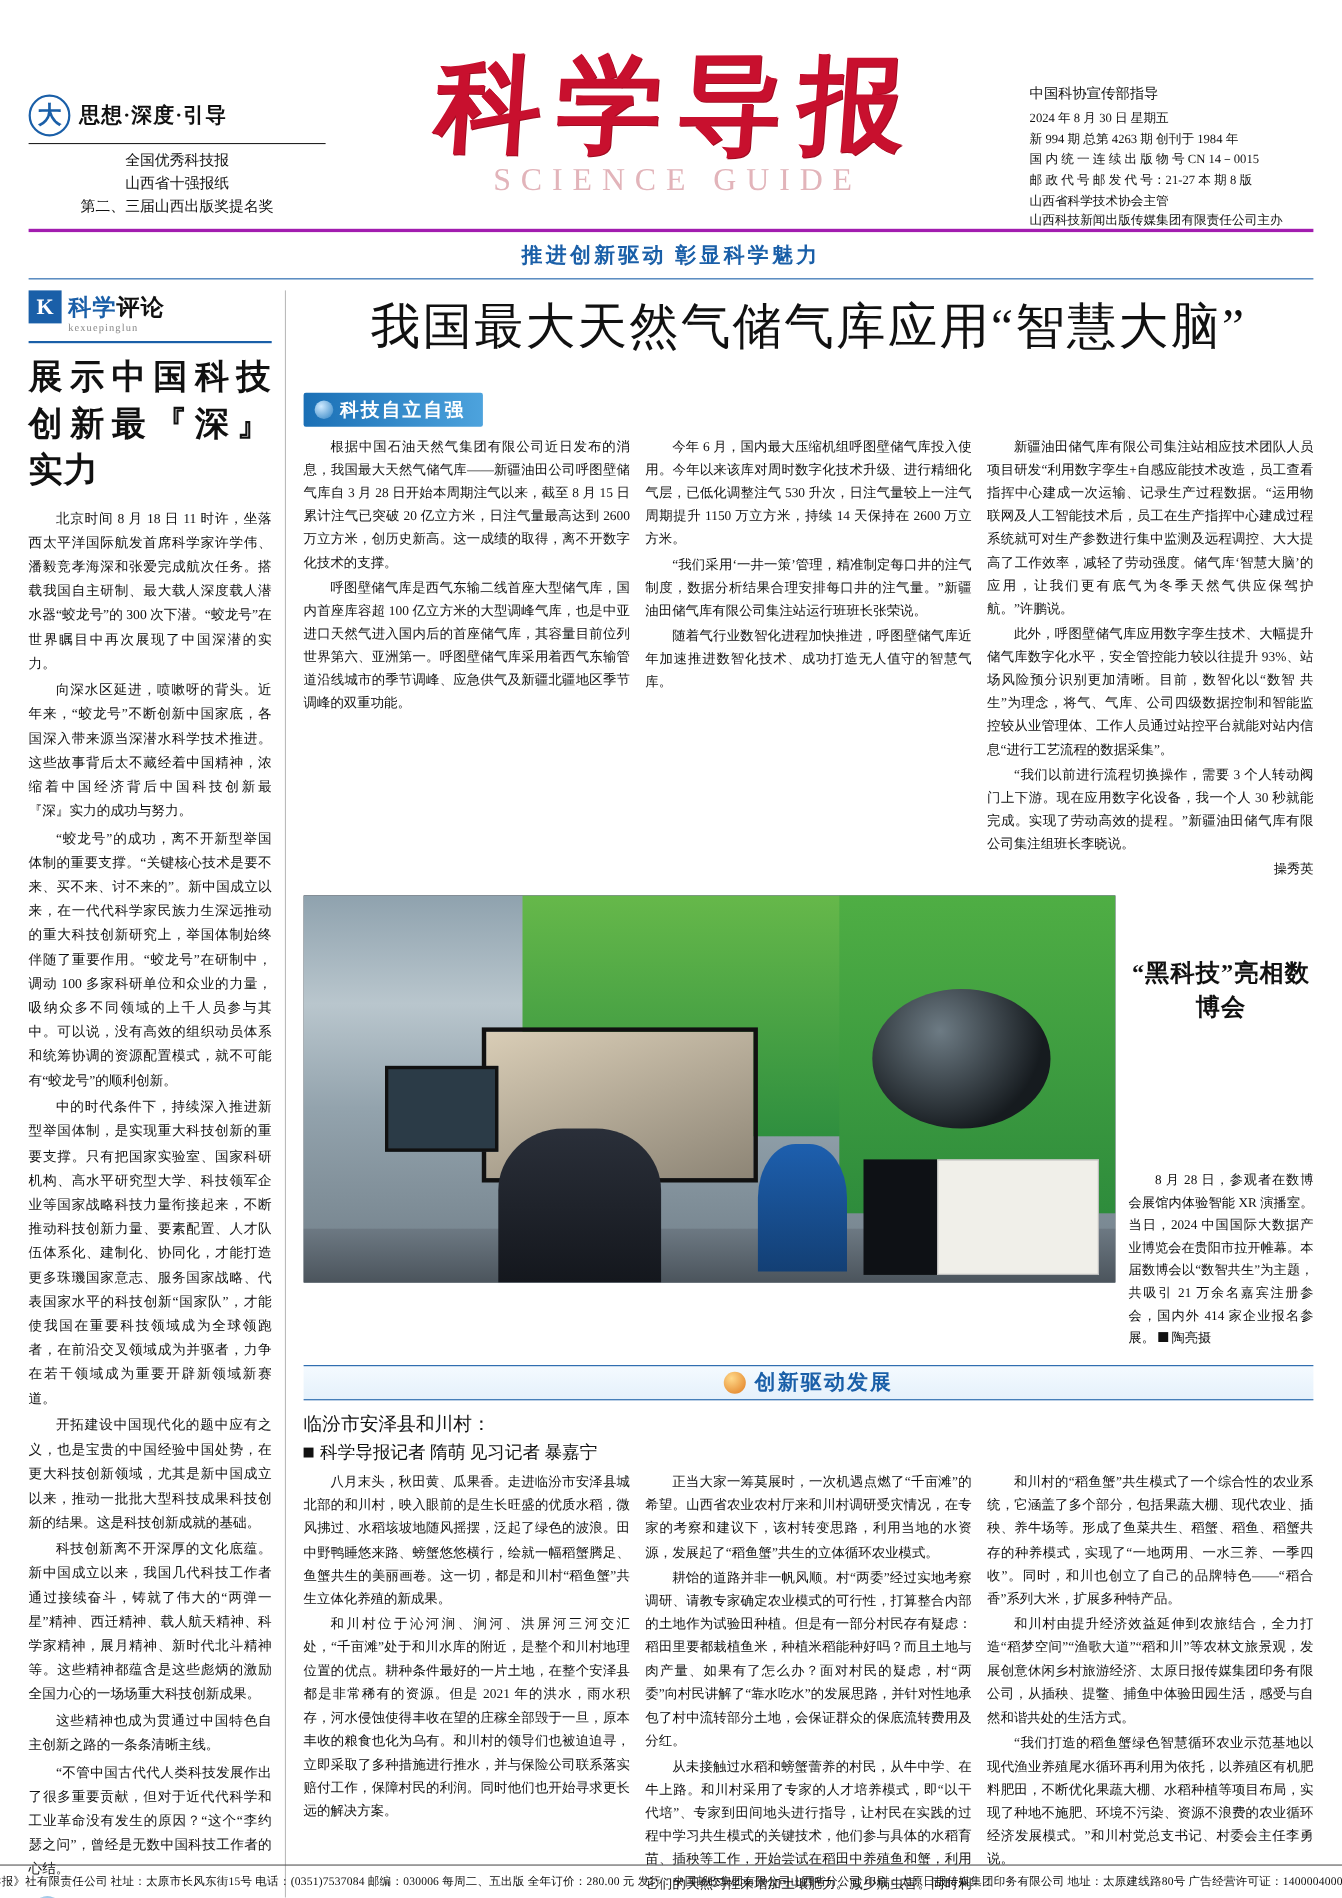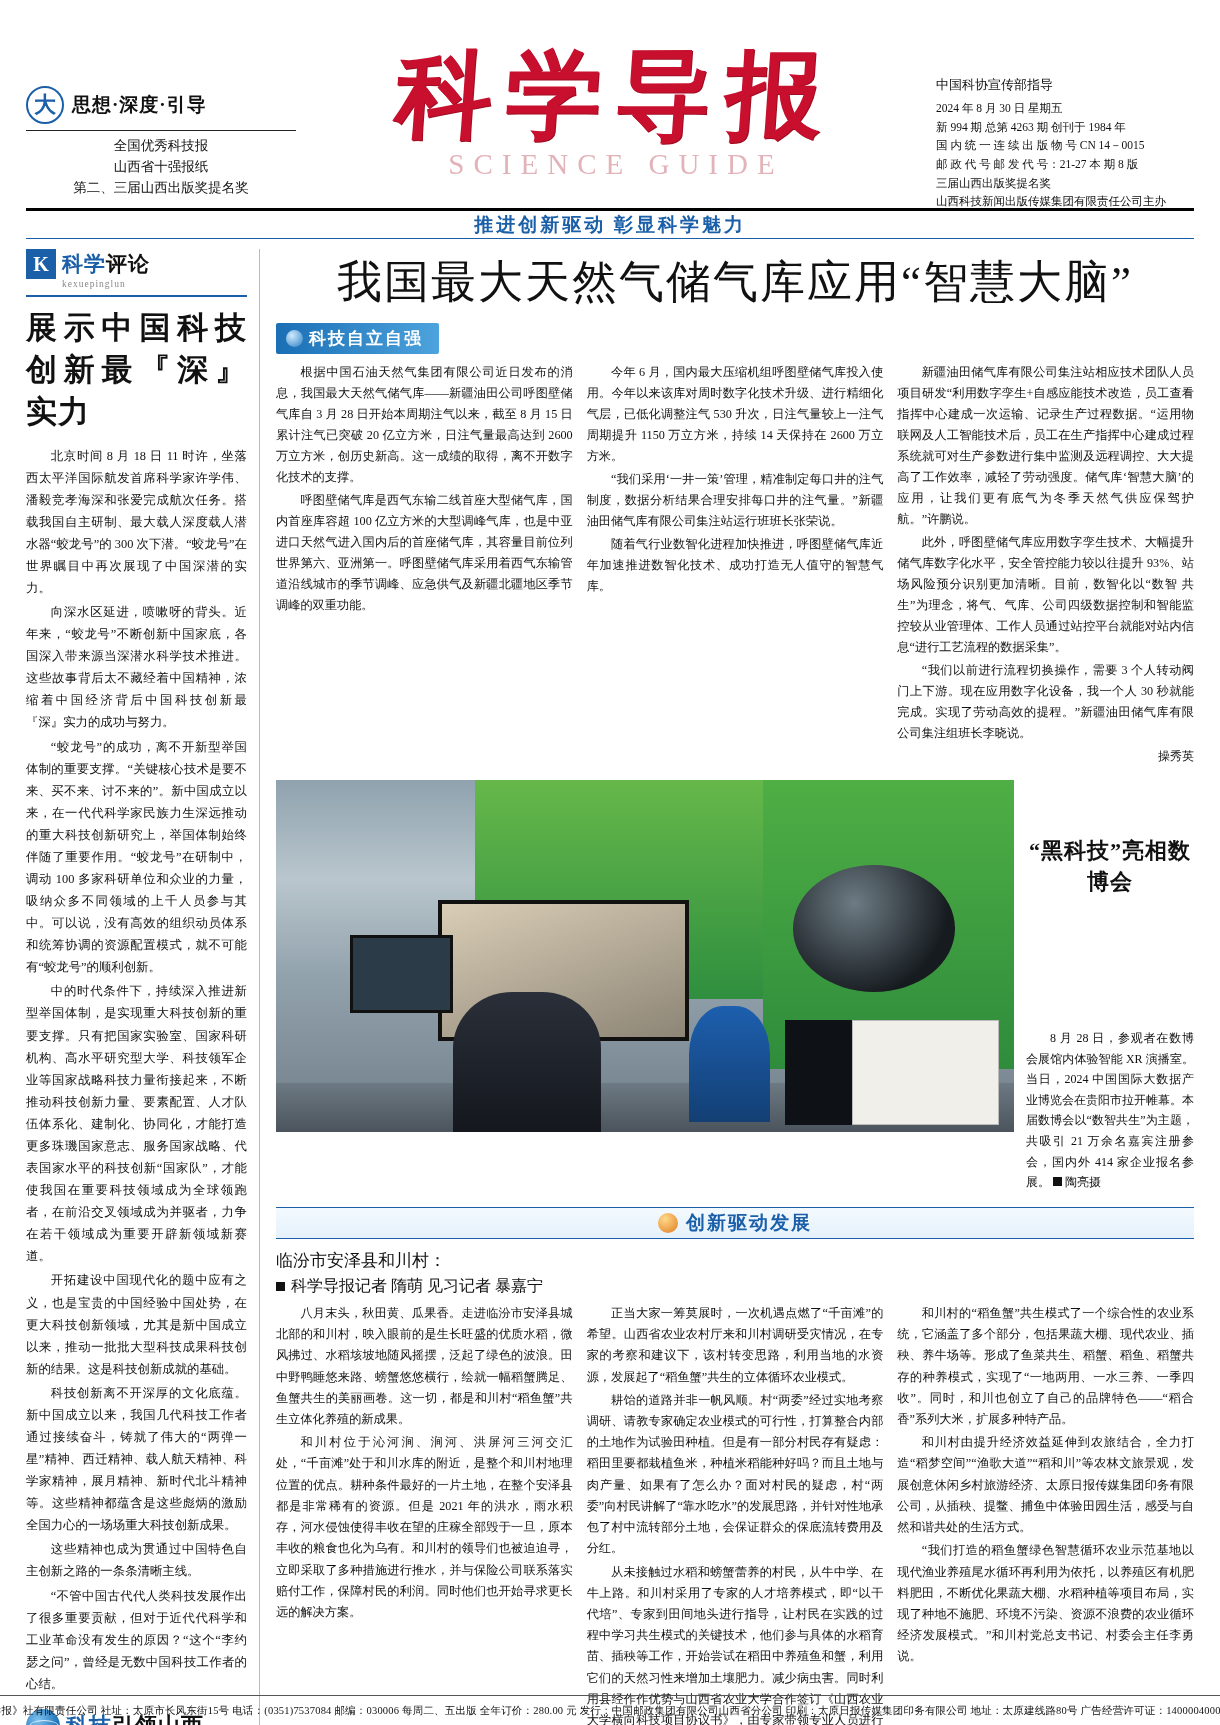--- a/index.html
+++ b/index.html
@@ -39,23 +39,23 @@
   }
   .mh-title-en {
     font-size:29px; letter-spacing:9px; color:#e2b4ba;
     font-family:"Liberation Serif", serif; margin-top:4px;
   }
   .mh-right { width:258px; padding-top:28px; font-size:11.5px; line-height:1.62; color:#111; text-align:left;}
   .mh-right .big { font-size:13px; margin-bottom:4px; }
 
   .ribbon {
     margin-top:8px;
-    border-top:3px solid #000000;
+    border-top:3px solid #a21caf;
     border-bottom:1px solid #1a5fa8;
-    height:31px; display:flex; align-items:center; justify-content:center;
+    height:46px; display:flex; align-items:center; justify-content:center;
   }
   .ribbon span { font-size:19px; color:#1a5fa8; letter-spacing:3px; font-weight:bold;}
 
   
   .body-grid { display:flex; margin-top:10px; }
   .col-left { width:234px; flex:0 0 234px; padding-right:12px; border-right:1px solid #bbb; }
   .col-right { flex:1; padding-left:16px; }
 
   
   .sec-head { display:flex; align-items:center; gap:6px; margin-bottom:4px;}
@@ -91,21 +91,21 @@
 
   
   .headline {
     font-size:45px; font-weight:normal; text-align:center;
     letter-spacing:2px; line-height:1.2; margin:6px 0 14px 0; color:#111;
   }
   .tag-sci {
     display:inline-flex;align-items:center;gap:6px;
     background:linear-gradient(90deg,#1a6fb5,#4da3dd);
     color:#fff; font-size:17px; font-weight:bold; letter-spacing:2px;
-    padding:4px 16px 4px 10px; border-radius:2px;
+    padding:4px 16px 4px 10px; border-radius:2px;margin-top:19px;
   }
   .tag-sci .dot {
     width:17px;height:17px;border-radius:50%;
     background:radial-gradient(circle at 35% 32%,#cfeaff,#2a7fc1);
     display:inline-block;
   }
   .cols4 { display:flex; gap:14px; margin-top:8px; }
   .cols4 .c { flex:1; font-size:12.2px; line-height:1.72; text-align:justify; text-indent:2em;}
   .cols4 .c p { margin:0 0 2px 0; }
   .sign { text-align:right; text-indent:0; font-size:12px; margin-top:4px;}
@@ -188,21 +188,21 @@
       <div class="mh-title">科学导报</div>
       <div class="mh-title-en">SCIENCE  GUIDE</div>
     </div>
 
     <div class="mh-right">
       <div class="big">中国科协宣传部指导</div>
       <div>2024 年 8 月 30 日  星期五</div>
       <div>新 994 期 总第 4263 期  创刊于 1984 年</div>
       <div>国 内 统 一 连 续 出 版 物 号  CN 14－0015</div>
       <div>邮 政 代 号  邮 发 代 号：21-27 本 期 8 版</div>
-      <div>三届山西出版奖提名奖</div>
+      <div>山西省科学技术协会主管</div>
       <div>山西科技新闻出版传媒集团有限责任公司主办</div>
     </div>
   </div>
 
   <div class="ribbon">
     <span>推进创新驱动  彰显科学魅力</span>
   </div>
 
   <div class="body-grid">
 

